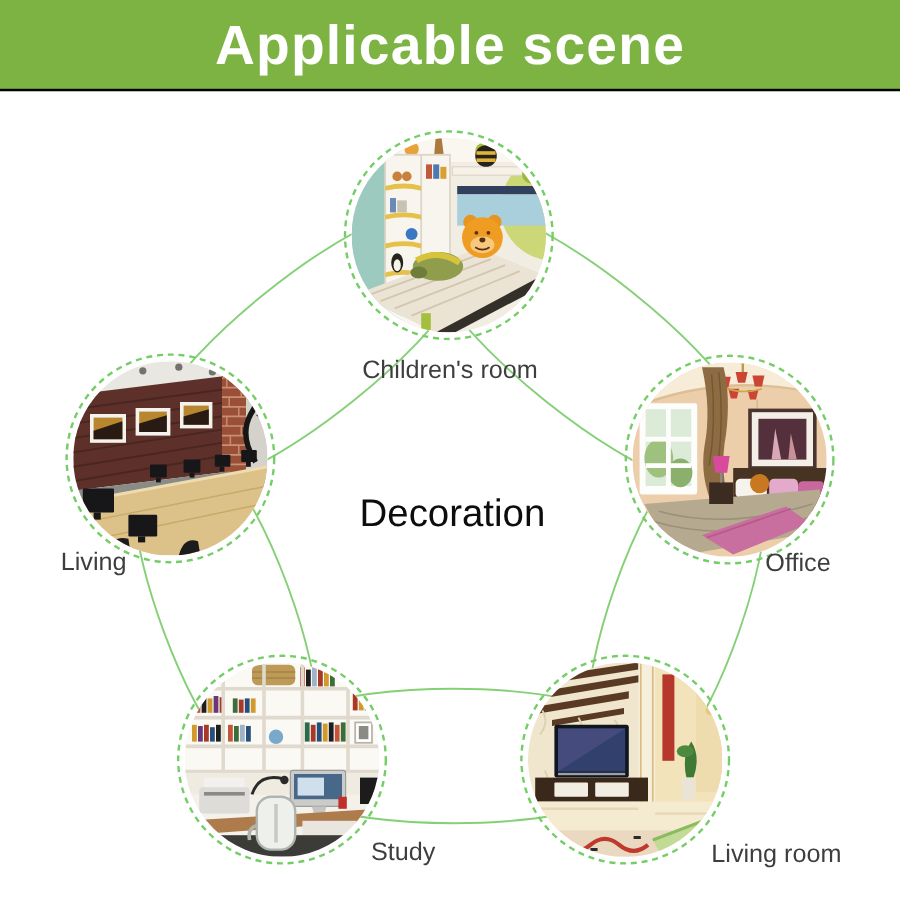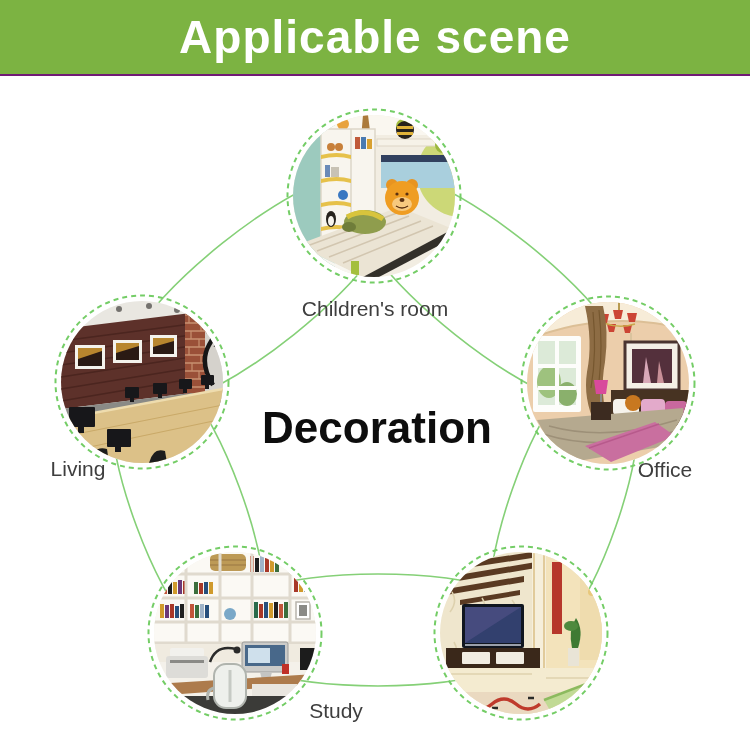--- a/index.html
+++ b/index.html
@@ -3,21 +3,21 @@
 <meta charset="utf-8">
 <style>
   html,body{margin:0;padding:0;background:#ffffff;}
   .stage{
     position:relative;width:750px;height:750px;background:#ffffff;overflow:hidden;
     font-family:"Liberation Sans","DejaVu Sans",sans-serif;
   }
   
   .header{
     position:absolute;left:0;top:0;width:750px;height:74px;
-    background:#7cb342;border-bottom:2px solid #701a75;
+    background:#7cb342;border-bottom:2px solid #000000;
     display:flex;align-items:center;justify-content:center;
   }
   .header-title{
     color:#ffffff;font-size:46px;font-weight:bold;letter-spacing:1px;
   }
   
   .links{position:absolute;left:0;top:0;width:750px;height:750px;}
   
   .node{position:absolute;width:176px;height:176px;}
   .node svg.ring{position:absolute;left:0;top:0;width:176px;height:176px;}
@@ -36,21 +36,21 @@
     position:absolute;transform:translate(-50%,-50%);
     font-size:21px;color:#3e3e3e;white-space:nowrap;
   }
   .label-children{left:375px;top:309px;}
   .label-office  {left:78px; top:469px;}
   .label-bedroom {left:665px;top:470px;}
   .label-study   {left:336px;top:711px;}
   .label-living  {left:647px;top:712px;}
   .center-title{
     position:absolute;left:377px;top:428px;transform:translate(-50%,-50%);
-    font-size:44px;font-weight:bold;color:#0d0d0d;white-space:nowrap;
+    font-size:32px;font-weight:normal;color:#0d0d0d;white-space:nowrap;
   }
 </style>
 </head>
 <body>
 
 <div class="stage">
 
   <div class="header">
     <span class="header-title">Applicable scene</span>
   </div>
@@ -428,16 +428,17 @@
           <circle cx="146" cy="140" r="5" fill="#fcfcf8"></circle>
         </g>
       </svg>
     </div>
   </div>
 
   <div class="room-label label-children">Children's room</div>
   <div class="room-label label-office">Living</div>
   <div class="room-label label-bedroom">Office</div>
   <div class="room-label label-study">Study</div>
+  <div class="room-label label-living">Living room</div>
 
   <div class="center-title">Decoration</div>
 
 </div>
 
 </body></html>

